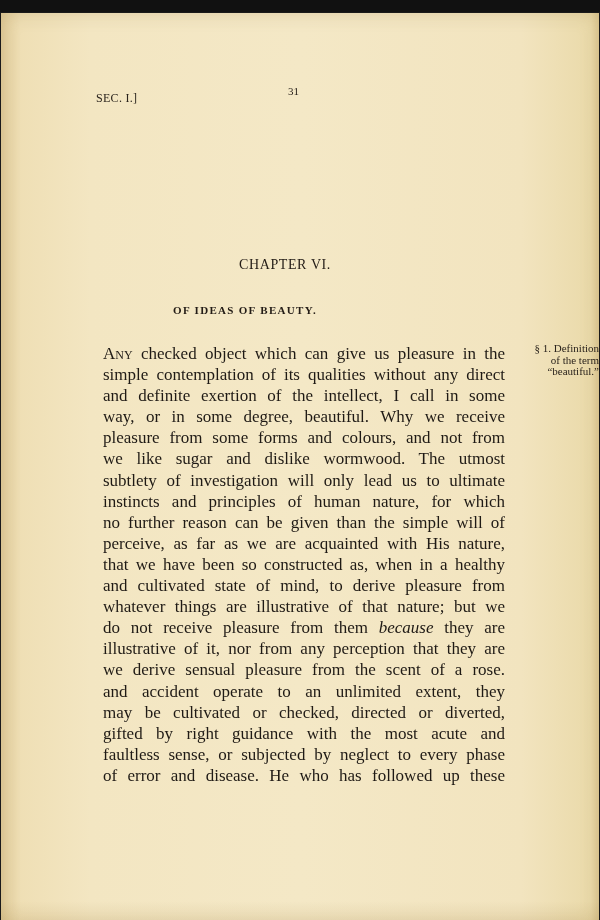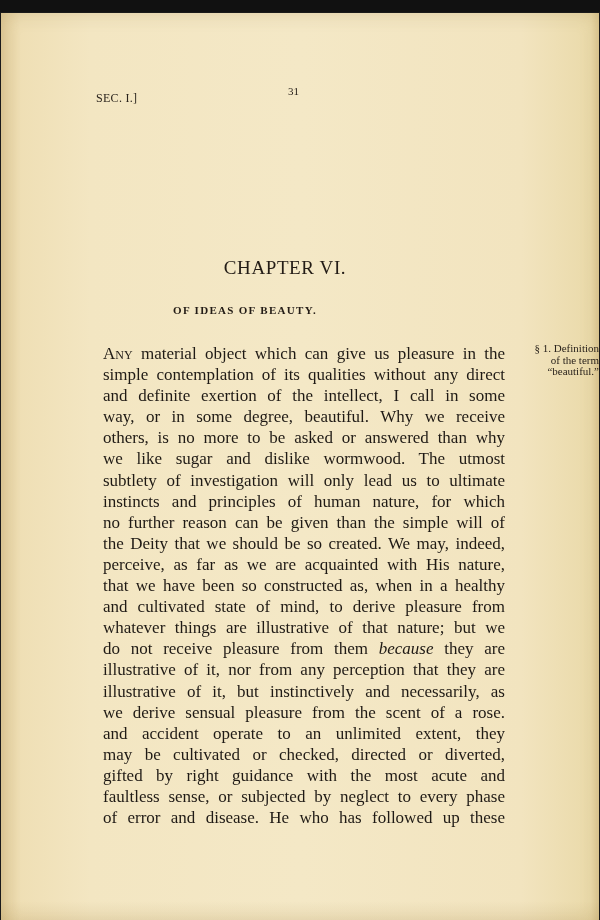--- a/index.html
+++ b/index.html
@@ -23,21 +23,21 @@
       position: absolute; left: 95px; top: 78px;
       font-size: 12px; color: #2a231c; letter-spacing: 0.3px;
       font-variant: small-caps;
     }
     .header-num {
       position: absolute; left: 287px; top: 72px;
       font-size: 11px; color: #2a231c;
     }
     .chapter-title {
       position: absolute; left: 0; width: 568px; top: 244px;
-      text-align: center; font-size: 19px; color: #231c16; letter-spacing: 0.6px;
+      text-align: center; font-size: 14px; color: #231c16; letter-spacing: 0.6px;
     }
     .chapter-sub {
       position: absolute; left: 0; width: 488px; top: 291px;
       text-align: center; font-size: 11px; color: #231c16; letter-spacing: 1.3px;
       font-weight: bold;
     }
     .body-text {
       position: absolute; left: 102px; top: 330px; width: 402px;
       font-size: 17px; line-height: 21.1px; color: #1f1a15;
       text-align: justify;
@@ -61,37 +61,35 @@
   <div class="chapter-title">CHAPTER VI.</div>
   <div class="chapter-sub">OF IDEAS OF BEAUTY.</div>
 
   <div class="side-note">
     <div>§ 1. Definition</div>
     <div>of the term</div>
     <div>“beautiful.”</div>
   </div>
 
   <div class="body-text">
-    <span class="line"><span class="sc">Any</span><span> material object which can give us pleasure in the</span></span>
+    <span class="line"><span class="sc">Any</span><span> checked object which can give us pleasure in the</span></span>
     <span class="line">simple contemplation of its qualities without any direct</span>
     <span class="line">and definite exertion of the intellect, I call in some</span>
     <span class="line">way, or in some degree, beautiful.  Why we receive</span>
-    <span class="line">others, is no more to be asked or answered than why</span>
+    <span class="line">pleasure from some forms and colours, and not from</span>
     <span class="line">we like sugar and dislike wormwood.  The utmost</span>
     <span class="line">subtlety of investigation will only lead us to ultimate</span>
     <span class="line">instincts and principles of human nature, for which</span>
     <span class="line">no further reason can be given than the simple will of</span>
-    <span class="line">the Deity that we should be so created.  We may, indeed,</span>
     <span class="line">perceive, as far as we are acquainted with His nature,</span>
     <span class="line">that we have been so constructed as, when in a healthy</span>
     <span class="line">and cultivated state of mind, to derive pleasure from</span>
     <span class="line">whatever things are illustrative of that nature; but we</span>
     <span class="line"><span>do not receive pleasure from them</span> <i>because</i><span> they are</span></span>
     <span class="line">illustrative of it, nor from any perception that they are</span>
-    <span class="line">illustrative of it, but instinctively and necessarily, as</span>
     <span class="line">we derive sensual pleasure from the scent of a rose.</span>
     <span class="line">and accident operate to an unlimited extent, they</span>
     <span class="line">may be cultivated or checked, directed or diverted,</span>
     <span class="line">gifted by right guidance with the most acute and</span>
     <span class="line">faultless sense, or subjected by neglect to every phase</span>
     <span class="line">of error and disease.  He who has followed up these</span>
   </div>
 </div>
 
 </body></html>

